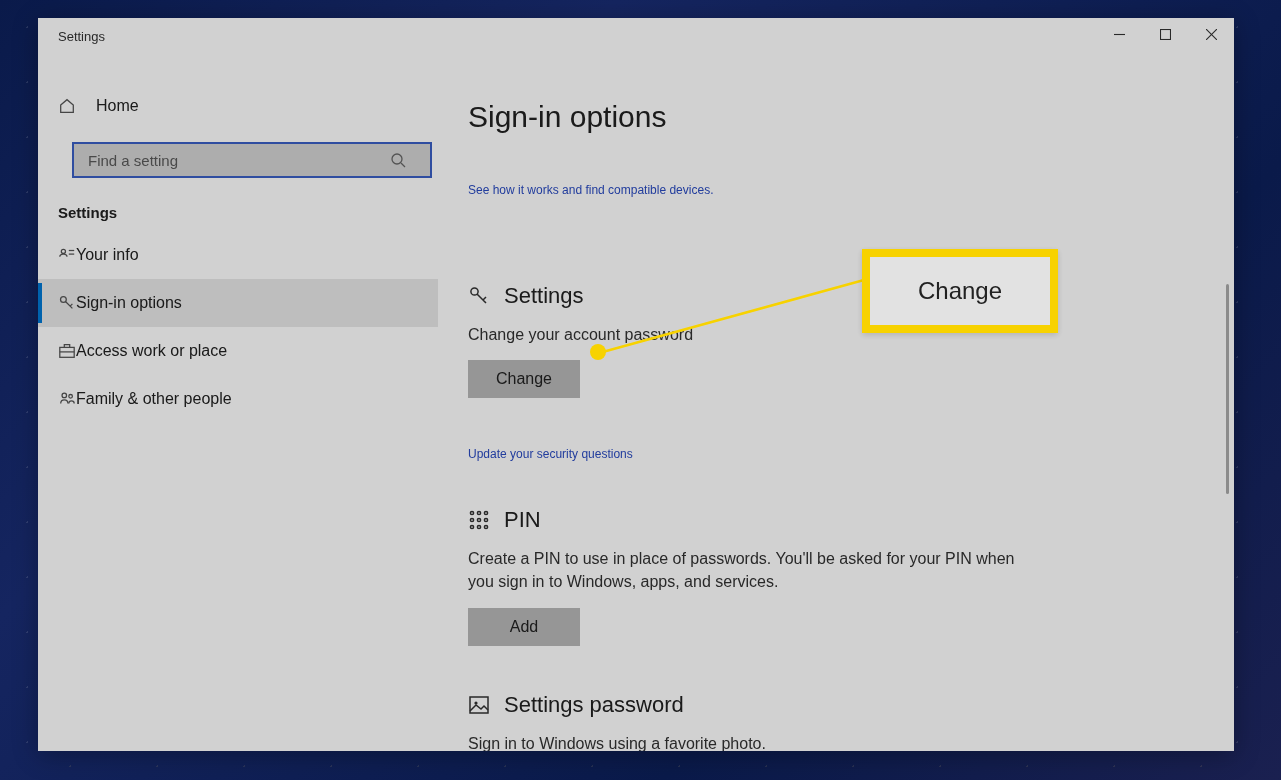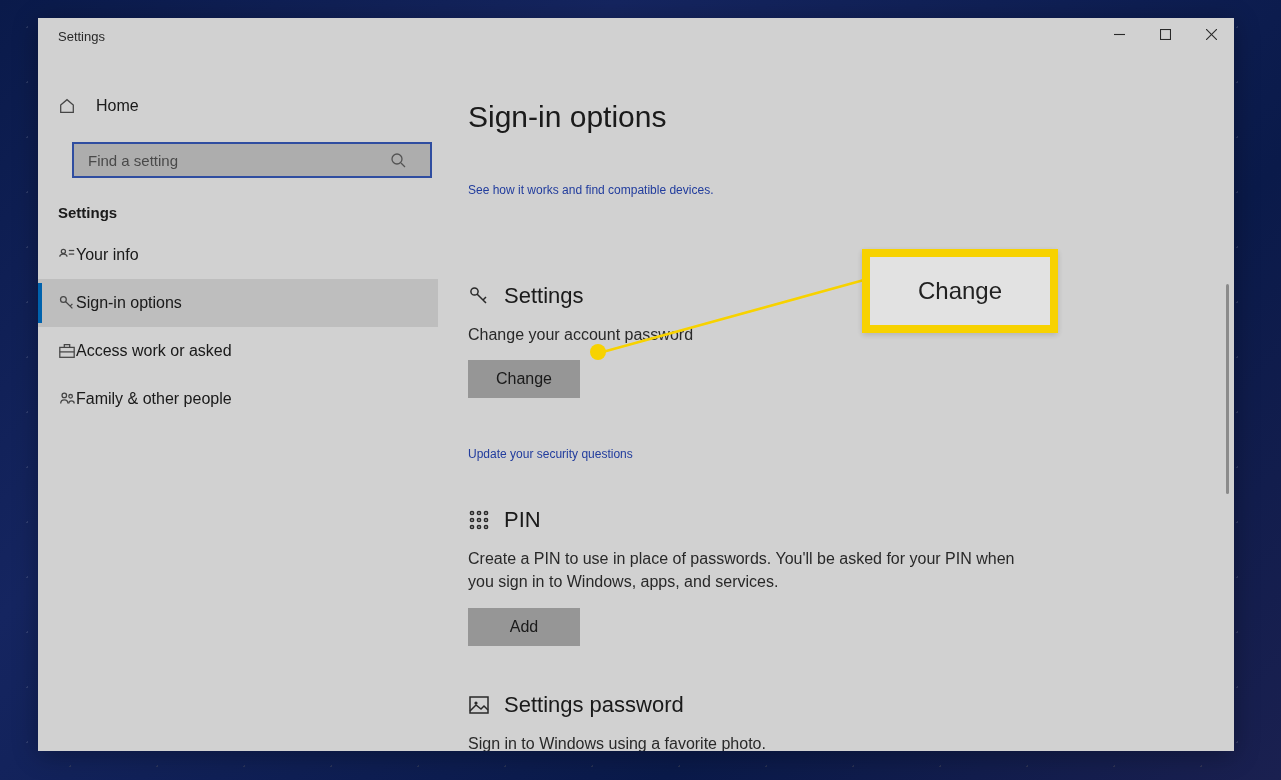--- a/index.html
+++ b/index.html
@@ -342,21 +342,21 @@
           <span class="label">Sign-in options</span>
         </li>
         <li class="nav-item">
           <span class="icon">
             <svg viewBox="0 0 20 20">
                 <rect x="2" y="6" width="16" height="11"></rect>
                 <path d="M7 6 V3 H13 V6"></path>
                 <line x1="2" y1="11" x2="18" y2="11"></line>
               </svg>
           </span>
-          <span class="label">Access work or asked</span>
+          <span class="label">Access work or place</span>
         </li>
         <li class="nav-item">
           <span class="icon">
             <svg viewBox="0 0 20 20">
                 <circle cx="7" cy="6" r="2.5"></circle>
                 <path d="M3 15c0-2.5 2-4 4-4s4 1.5 4 4"></path>
                 <circle cx="14" cy="7" r="2"></circle>
                 <path d="M12 15c0-2 1-3 3-3s3 1 3 3"></path>
               </svg>
           </span>

